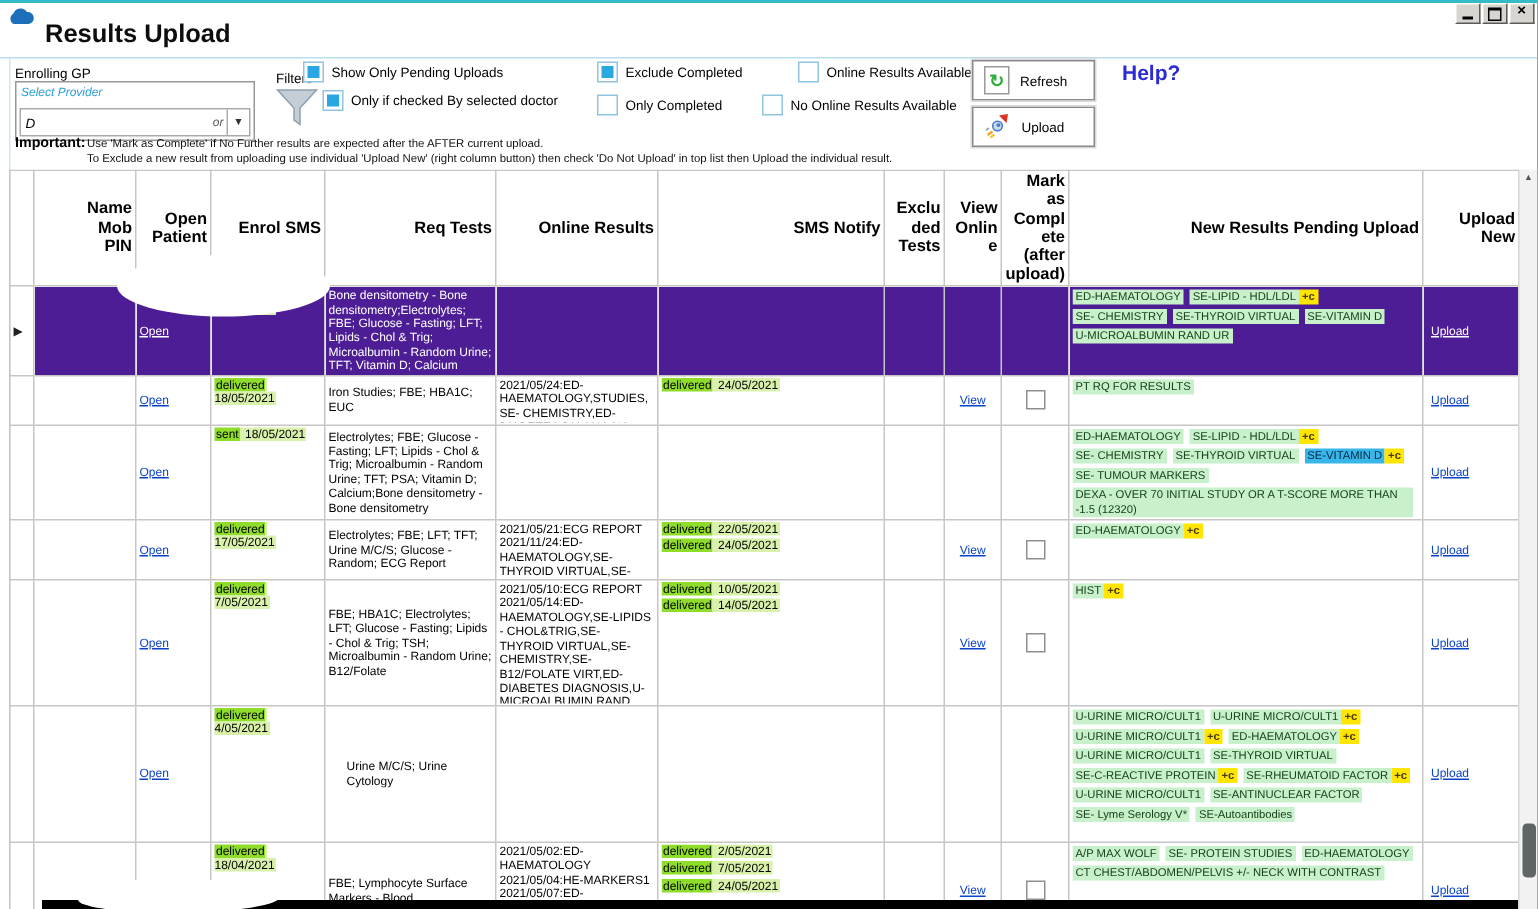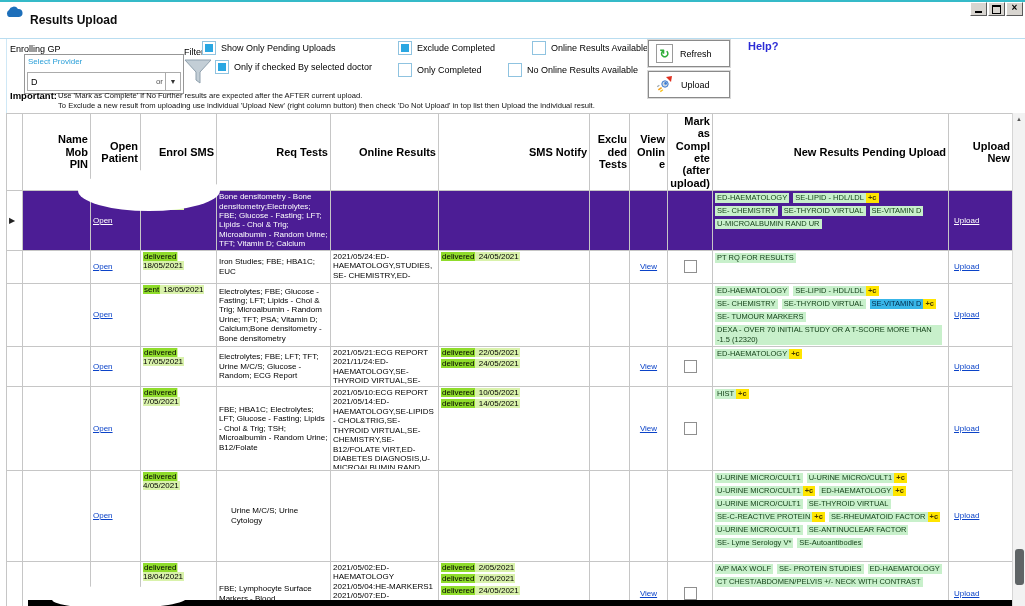--- a/index.html
+++ b/index.html
@@ -6,41 +6,41 @@
   .screen{position:relative;width:1025px;height:606px;background:#fff;overflow:hidden;
           font-family:"Liberation Sans",sans-serif;border-top:2px solid #35bac8;box-sizing:border-box;}
   
   .appicon{position:absolute;left:4px;top:2px;}
   .winbtns{position:absolute;top:0px;right:2px;display:flex;gap:1px;}
   .winbtn{width:15px;height:12px;background:#d8d5d0;border:1px solid;border-color:#fff #5a5a5a #5a5a5a #fff;
           font-size:9px;line-height:8px;text-align:center;font-weight:bold;color:#000;cursor:default;}
   .glyph-min{display:inline-block;width:7px;border-bottom:2px solid #000;height:8px;}
   .glyph-res{display:inline-block;width:7px;height:6px;border:1px solid #000;border-top-width:2px;margin-top:2px;}
   .glyph-cls{font-size:10px;line-height:10px;}
-  .page-title{position:absolute;left:30px;top:11px;font-size:12px;font-weight:bold;color:#0d0d0d;}
+  .page-title{position:absolute;left:30px;top:11px;font-size:17px;font-weight:bold;color:#0d0d0d;}
   .hline{position:absolute;left:0;top:36px;width:1025px;height:1px;background:#b9ddf0;}
   .vline{position:absolute;left:6px;top:37px;width:1px;height:560px;background:#cfe8f6;}
   
   .lbl{position:absolute;font-size:9px;color:#000;}
-  .combo{position:absolute;left:24px;top:52px;width:158px;height:38px;border:1px solid #979797;background:#fff;}
+  .combo{position:absolute;left:10px;top:52px;width:158px;height:38px;border:1px solid #979797;background:#fff;font-style:italic;}
   .combo .cap{color:#2a9fd8;font-size:8px;padding:2px 3px 0 3px;}
   .combo .valrow{position:absolute;left:2px;right:2px;bottom:2px;height:17px;border:1px solid #ababab;
                  display:flex;align-items:center;font-size:9px;background:#fff;}
   .combo .val{flex:1;padding-left:3px;}
   .combo .sfx{font-size:8px;color:#555;padding-right:2px;}
   .combo .dd{width:14px;border-left:1px solid #ababab;text-align:center;font-size:7px;line-height:17px;color:#333;}
   .cbrow{position:absolute;display:flex;align-items:center;gap:5px;}
   .ck{width:12px;height:12px;border:1px solid #8fc3e0;background:#fff;position:relative;flex:0 0 auto;}
   .ck.on::after{content:"";position:absolute;left:2px;top:2px;right:2px;bottom:2px;background:#29a7e2;}
   .cblabel{font-size:9px;color:#000;}
   .btn{position:absolute;left:648px;width:82px;height:27px;border:1px solid #8a8a8a;outline:1px solid #d9d9d9;
        background:#fff;display:flex;align-items:center;gap:7px;padding-left:7px;font-size:9px;cursor:pointer;box-sizing:border-box;}
   .doc{width:15px;height:17px;border:1px solid #9a9a9a;background:#fff;display:flex;align-items:center;justify-content:center;}
   .refresh-glyph{color:#2fae3a;font-weight:bold;font-size:12px;line-height:12px;}
-  .help{position:absolute;left:748px;top:38px;font-size:11px;font-weight:bold;color:#2b2bd6;cursor:pointer;}
+  .help{position:absolute;left:748px;top:38px;font-size:14px;font-weight:bold;color:#2b2bd6;cursor:pointer;}
   
   .imp-label{position:absolute;left:10px;top:88px;font-size:9.5px;font-weight:bold;color:#000;}
   .imp-line1{position:absolute;left:58px;top:89px;font-size:7.6px;color:#111;}
   .imp-line2{position:absolute;left:58px;top:99px;font-size:7.6px;color:#111;}
   
   .grid{position:absolute;left:6px;top:111px;width:1006px;height:495px;overflow:hidden;}
   table{border-collapse:collapse;table-layout:fixed;width:1006px;}
   th,td{border:1px solid #c6c6c6;padding:1px 2px;vertical-align:top;font-size:8px;line-height:1.18;
         overflow:hidden;box-sizing:border-box;word-wrap:break-word;}
   th{font-size:11px;font-weight:bold;text-align:right;vertical-align:middle;white-space:pre-line;

